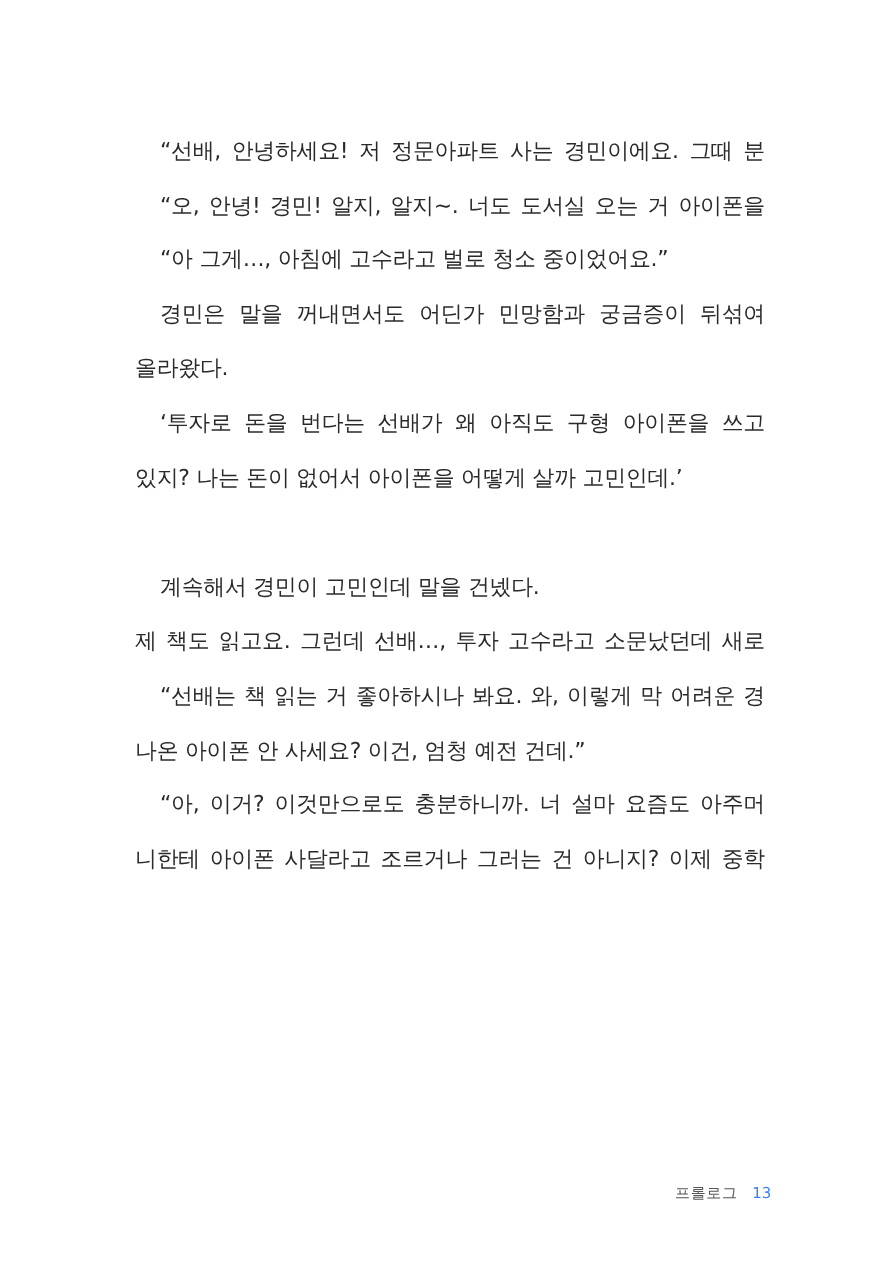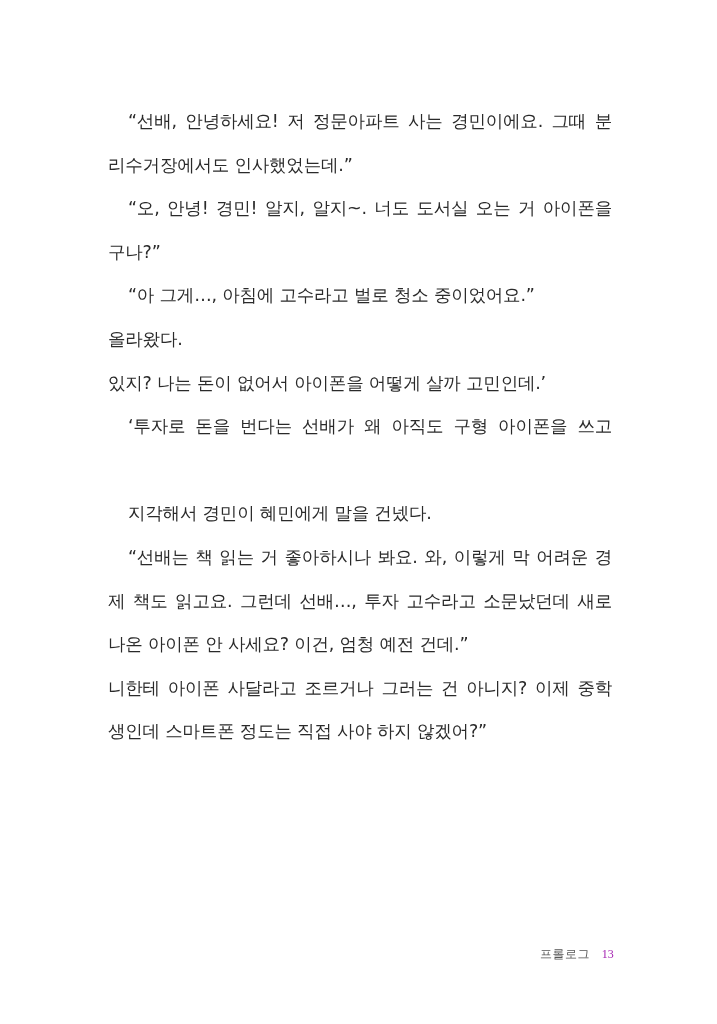--- a/index.html
+++ b/index.html
@@ -42,41 +42,40 @@
     .line.blank { height: 43.6px; }
     .footer {
       position: absolute;
       top: 930px;
       left: 540px;
       font-size: 12px;
       color: #555555;
       white-space: nowrap;
     }
     .footer .section { letter-spacing: 0.5px; text-align: center; }
-    .footer .pagenum { margin-left: 8px; color: #a21caf; font-family: Liberation Serif, serif; }
+    .footer .pagenum { margin-left: 8px; color: #3b82f6; }
   </style>
 </head>
 <body>
 
 <div class="page">
   <div class="text-block">
     <div class="line indent">“선배, 안녕하세요! 저 정문아파트 사는 경민이에요. 그때 분</div>
-    <div class="line last">리수거장에서도 인사했었는데.”</div>
     <div class="line indent">“오, 안녕! 경민! 알지, 알지~. 너도 도서실 오는 거 아이폰을</div>
-    <div class="line last">구나?”</div>
     <div class="line indent last">“아 그게…, 아침에 고수라고 벌로 청소 중이었어요.”</div>
+    <div class="line indent">경민은 말을 꺼내면서도 어딘가 민망함과 궁금증이 뒤섞여</div>
     <div class="line last">올라왔다.</div>
+    <div class="line indent">‘투자로 돈을 번다는 선배가 왜 아직도 구형 아이폰을 쓰고</div>
     <div class="line last">있지? 나는 돈이 없어서 아이폰을 어떻게 살까 고민인데.’</div>
-    <div class="line indent">‘투자로 돈을 번다는 선배가 왜 아직도 구형 아이폰을 쓰고</div>
     <div class="line blank"></div>
-    <div class="line indent last">지각해서 경민이 혜민에게 말을 건넸다.</div>
+    <div class="line indent last">계속해서 경민이 고민인데 말을 건넸다.</div>
+    <div class="line">제 책도 읽고요. 그런데 선배…, 투자 고수라고 소문났던데 새로</div>
     <div class="line indent">“선배는 책 읽는 거 좋아하시나 봐요. 와, 이렇게 막 어려운 경</div>
-    <div class="line">제 책도 읽고요. 그런데 선배…, 투자 고수라고 소문났던데 새로</div>
     <div class="line last">나온 아이폰 안 사세요? 이건, 엄청 예전 건데.”</div>
+    <div class="line indent">“아, 이거? 이것만으로도 충분하니까. 너 설마 요즘도 아주머</div>
     <div class="line">니한테 아이폰 사달라고 조르거나 그러는 건 아니지? 이제 중학</div>
-    <div class="line last">생인데 스마트폰 정도는 직접 사야 하지 않겠어?”</div>
   </div>
 
   <div class="footer">
     <span class="section">프롤로그</span>
     <span class="pagenum">13</span>
   </div>
 </div>
 
 </body></html>

